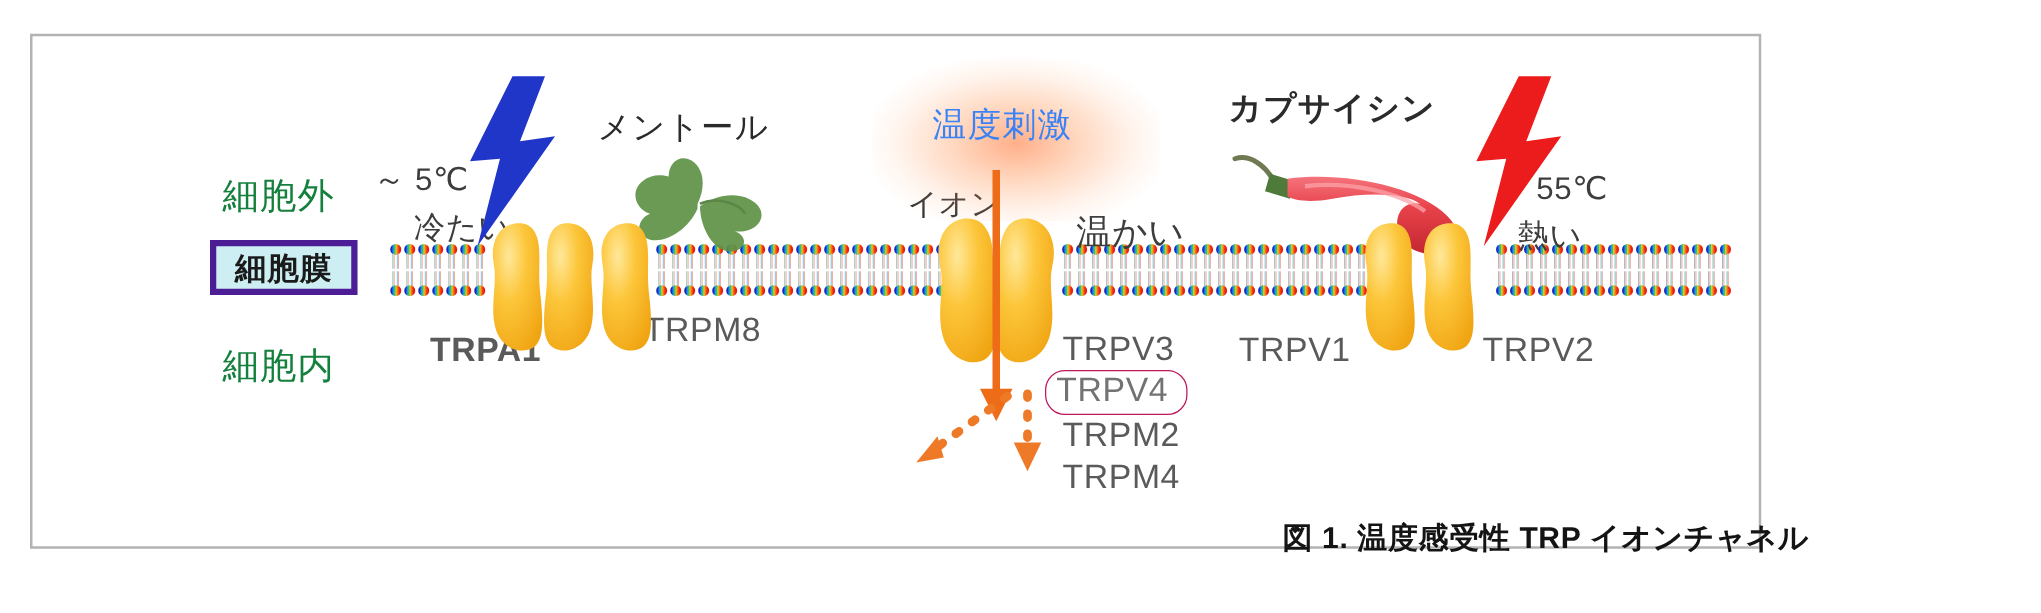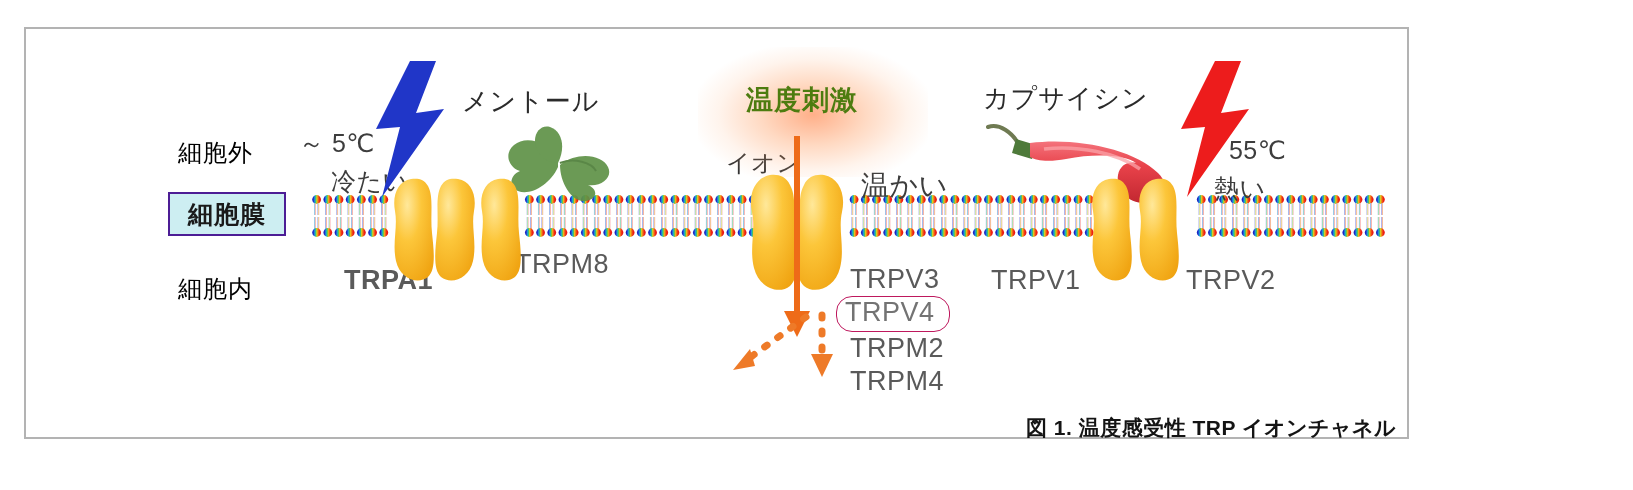--- a/index.html
+++ b/index.html
@@ -28,35 +28,35 @@
   #diagram-canvas {
     position: absolute;
     left: 0; top: 0;
     width: 100%; height: 100%;
   }
 
   .abs { position: absolute; }
 
   
   .compartment-label {
-    font-size: 24px;
-    color: #000000;
+    font-size: 29px;
+    color: #15803d;
     letter-spacing: 1px;
     white-space: nowrap;
   }
   #label-extracellular { left: 152px; top: 108px; }
   #label-intracellular { left: 152px; top: 244px; }
 
   #membrane-label-box {
     left: 142px;
     top: 163px;
     width: 118px;
     height: 44px;
     background: #cdeef2;
-    border: 2px solid #4c1d95;
+    border: 5px solid #4c1d95;
     box-sizing: border-box;
   }
   #membrane-label-text {
     position: absolute;
     left: 0; top: 0; right: 0; bottom: 0;
     display: flex; align-items: center; justify-content: center;
     font-size: 25px;
     color: #1a1a1a;
     font-weight: 600;
     letter-spacing: 1px;
@@ -91,29 +91,29 @@
     font-size: 26px;
     color: #2b2b2b;
     white-space: nowrap;
     letter-spacing: 1px;
   }
 
   #label-cold-temp  { left: 273px; top: 98px; }
   #label-cold-word  { left: 273px; top: 136px; margin-left: 32px; }
   #label-hot-temp   { left: 1170px; top: 105px; }
   #label-hot-word   { left: 1188px; top: 143px; }
-  #label-menthol    { left: 436px; top: 55px; }
-  #label-capsaicin  { left: 957px; top: 52px; }
+  #label-menthol    { left: 452px; top: 55px; }
+  #label-capsaicin  { left: 957px; top: 40px; font-weight: bold; }
 
   #label-heat-stimulus {
     left: 720px;
     top: 53px;
     font-size: 27px;
-    font-weight: 700;
-    color: #4d7c0f;
+    font-weight: 400;
+    color: #3b82f6;
     letter-spacing: 1px;
     white-space: nowrap;
     z-index: 6;
   }
   #heat-glow {
     left: 672px;
     top: 18px;
     width: 230px;
     height: 130px;
     background: radial-gradient(ellipse at 50% 52%,
@@ -186,21 +186,21 @@
     padding: 0 8px;
     margin-left: -8px;
     height: 36px;
     line-height: 30px;
   }
 
   
   #figure-caption {
     left: 1000px;
     top: 385px;
-    font-size: 21px;
+    font-size: 24px;
     font-weight: 700;
     color: #141414;
     letter-spacing: 0.5px;
     white-space: nowrap;
   }
 
   
   .art-layer { pointer-events: none; }
 </style>
 </head>

